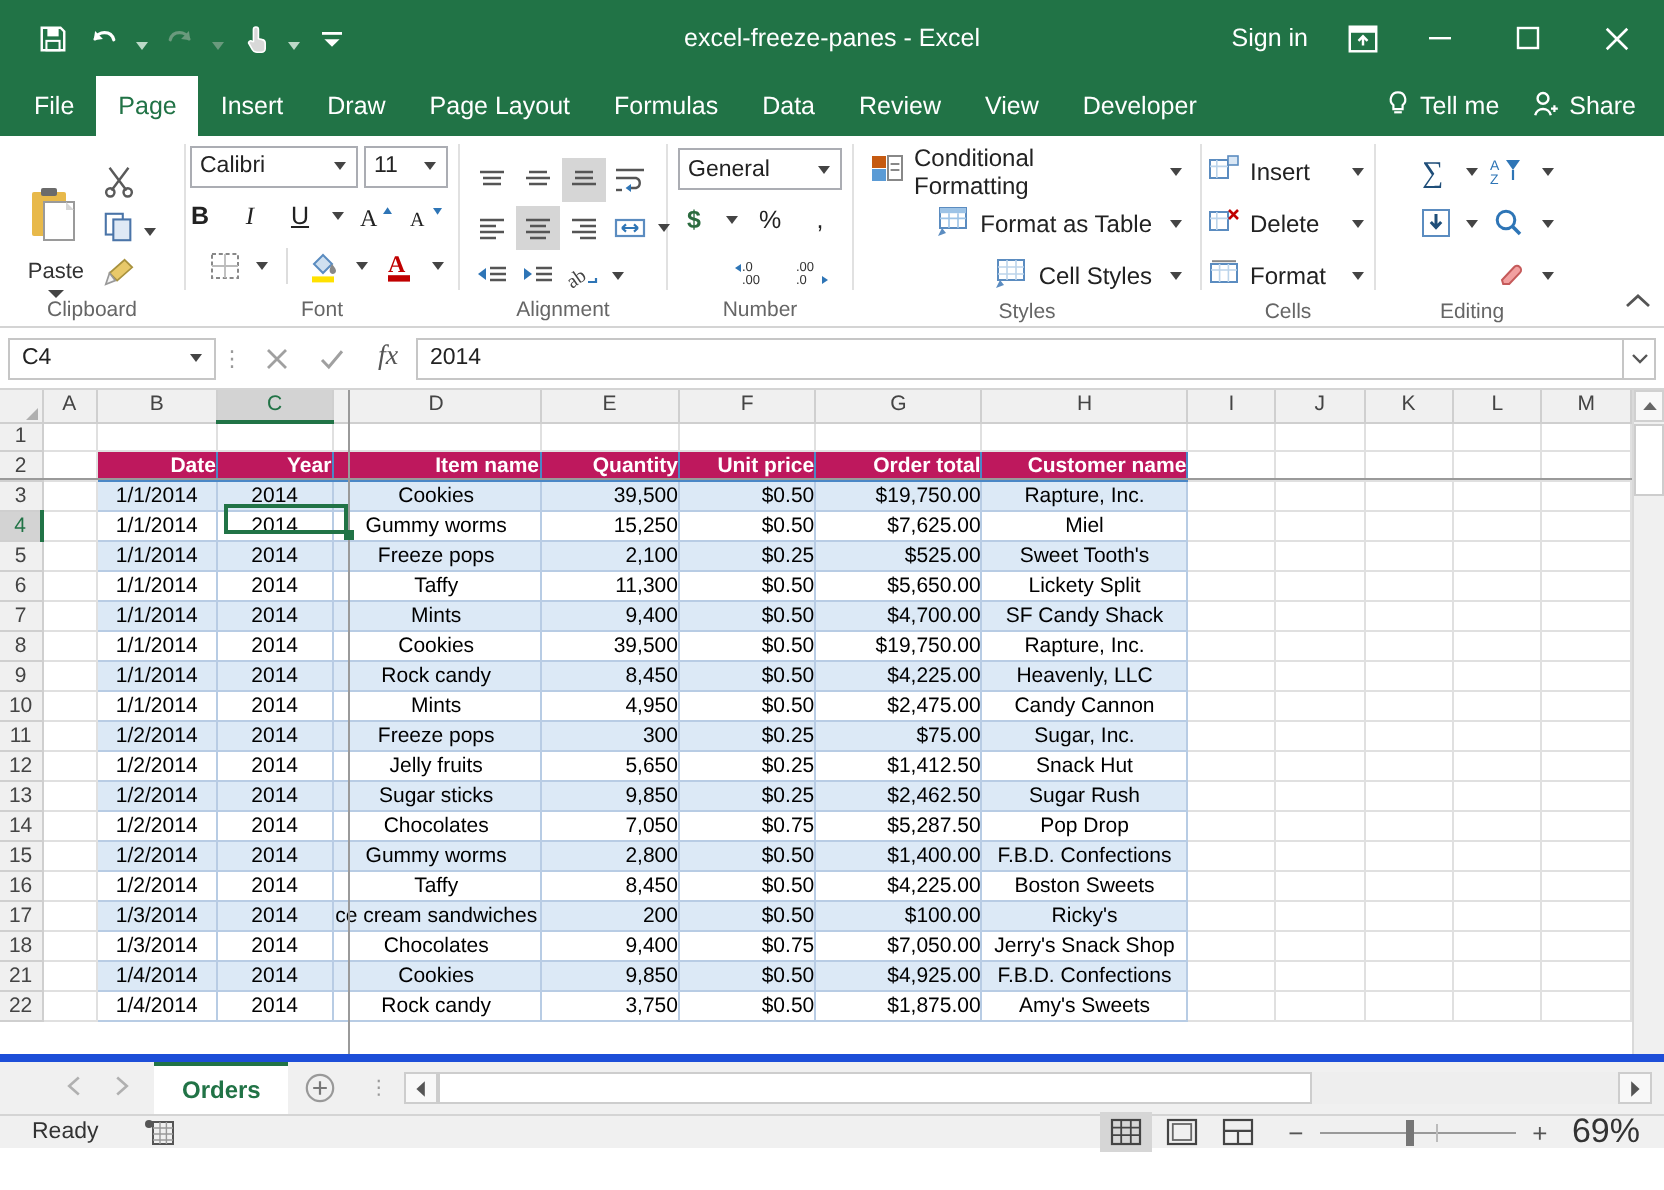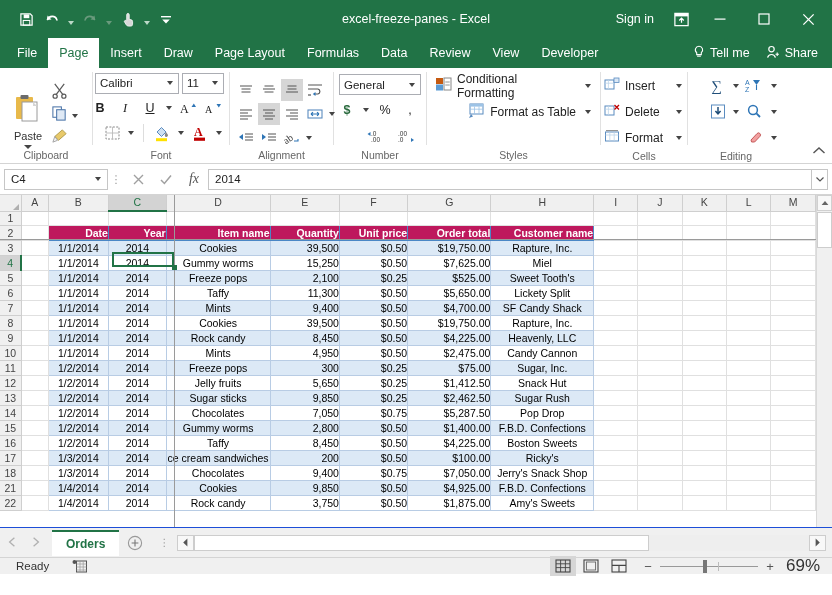--- a/index.html
+++ b/index.html
@@ -168,21 +168,21 @@
   }
   .freeze-v { position:absolute; top:0; bottom:0; width:1px; background:#9a9a9a; z-index:4; }
   .freeze-h { position:absolute; left:0; right:0; height:1px; background:#9a9a9a; z-index:4; }
 
   
   .vscroll { width:16px; background:#f0f0f0; border-left:1px solid #d9d9d9; display:flex; flex-direction:column; }
   .vs-btn { height:16px; display:flex; align-items:center; justify-content:center; background:#f8f8f8; border:1px solid #d0d0d0; }
   .vs-thumb { height:36px; background:#fff; border:1px solid #cdcdcd; margin-top:1px; }
 
   
-  .sheetbar { height: 30px; background:#f0f0f0; display:flex; align-items:center; border-top:1px solid #1d4ed8; }
+  .sheetbar { height: 30px; background:#f0f0f0; display:flex; align-items:center; border-top:4px solid #1d4ed8;padding-left:25px; }
   .nav-arrows { display:flex; align-items:center; padding: 0 8px; gap:16px; color:#b0b0b0; font-size:10px; }
   .sheettab {
     background:#fff; border-top:2px solid #217346; height:26px; display:flex; align-items:center;
     padding: 0 14px; font-size:12px; color:#217346; font-weight:bold; margin-left:4px;
   }
   .addsheet { width:32px; display:flex; align-items:center; justify-content:center; color:#888; }
   .sb-dots { color:#999; font-size:10px; padding: 0 8px; }
   .hscroll { flex:1; height:16px; display:flex; align-items:center; margin-right:6px; }
   .hs-btn { width:17px; height:16px; background:#f8f8f8; border:1px solid #cdcdcd; display:flex;align-items:center;justify-content:center; }
   .hs-track { flex:1; height:16px; background:#eee; position:relative; }
@@ -569,20 +569,31 @@
             <svg width="17" height="16" viewBox="0 0 17 16">
                 <rect x="2" y="2" width="13" height="10" fill="#fff" stroke="#5b8cc0" stroke-width="1"></rect>
                 <rect x="2" y="2" width="13" height="2.6" fill="#9dc3e6"></rect>
                 <path d="M2 7.2h13M6.5 4.6v7.4M11 4.6v7.4" stroke="#9dc3e6" stroke-width="0.8"></path>
                 <path d="M3 12 L1 16 L5 14.5z" fill="#5b8cc0"></path>
               </svg>
           </span>
           <span>Format as Table</span>
           <span class="mini-caret"></span>
         </div>
+        <div class="style-item">
+          <span>
+            <svg width="17" height="16" viewBox="0 0 17 16">
+                <rect x="2" y="2" width="13" height="10" fill="#fff" stroke="#5b8cc0" stroke-width="1"></rect>
+                <path d="M2 5.5h13M2 9h13M6.5 2v10M11 2v10" stroke="#bcd4ea" stroke-width="0.8"></path>
+                <path d="M3 12 L1 16 L5 14.5z" fill="#5b8cc0"></path>
+              </svg>
+          </span>
+          <span>Cell Styles</span>
+          <span class="mini-caret"></span>
+        </div>
       </div>
       <div class="rgroup-label">Styles</div>
     </div>
     <div class="rgroup-sep"></div>
 
     <div class="rgroup" style="width:86px;">
       <div class="rgroup-body" style="flex-direction:column; gap:1px; padding-top:5px; padding-left:6px;">
         <div class="cell-item">
           <span>
             <svg width="16" height="15" viewBox="0 0 16 15">

